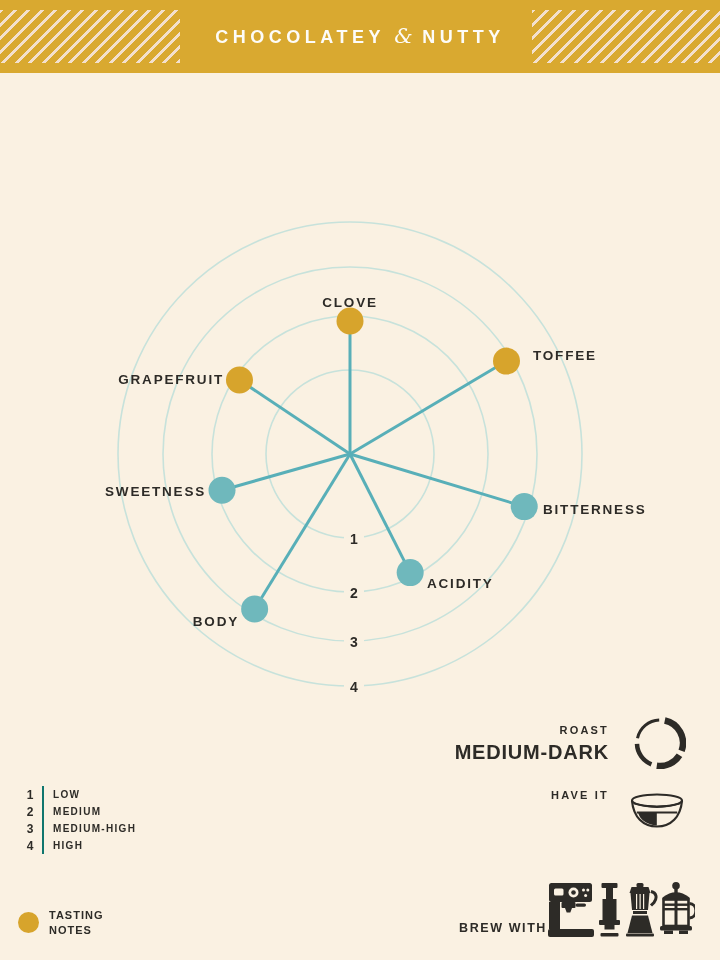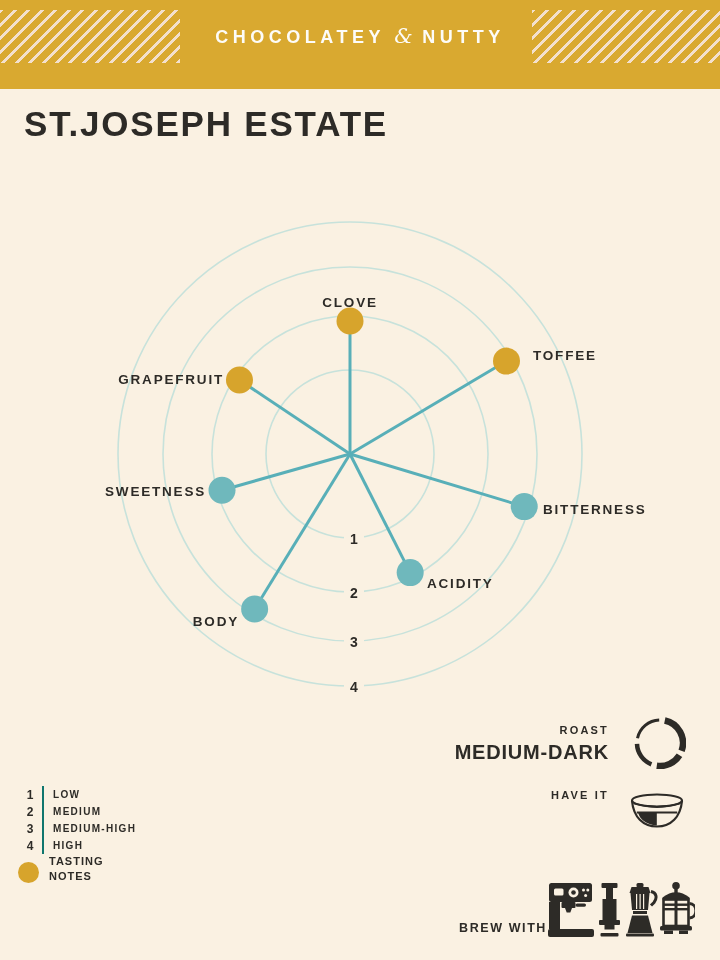--- a/index.html
+++ b/index.html
@@ -3,21 +3,21 @@
 <meta charset="utf-8">
 <style>
   html,body{margin:0;padding:0;background:#e8e4dc;}
   .page{
     position:relative;width:720px;height:960px;overflow:hidden;
     background:#FAF1E2;
     font-family:"Liberation Sans",sans-serif;
     color:#2D2B27;
   }
   
-  .banner{position:absolute;left:0;top:0;width:720px;height:89px;background:#D9A930;}
+  .banner{position:absolute;left:0;top:0;width:720px;height:73px;background:#D9A930;}
   .stripes{position:absolute;top:10px;height:53px;
     background:repeating-linear-gradient(135deg,#F3E0CD 0,#F3E0CD 2.8px,rgba(0,0,0,0) 2.8px,rgba(0,0,0,0) 9.5px);}
   .stripes.left{left:0;width:180px;}
   .stripes.right{left:532px;width:188px;}
   .banner-title{position:absolute;left:0;top:0;width:720px;line-height:73px;text-align:center;
     color:#FDFCF8;font-size:18px;font-weight:bold;letter-spacing:4.5px;}
   .amp{font-family:"DejaVu Serif",serif;font-style:italic;font-weight:normal;font-size:1.15em;letter-spacing:0;}
   .g-amp{color:#D7A42C;}
   
   .title{position:absolute;left:24px;top:104px;margin:0;font-size:35px;font-weight:bold;letter-spacing:1.8px;}
@@ -33,42 +33,41 @@
   .info-small{font-size:11px;font-weight:bold;letter-spacing:2.2px;}
   .info-big{font-size:20px;font-weight:bold;letter-spacing:0.8px;margin-top:5px;}
   .icon-abs{position:absolute;}
   
   .scale{position:absolute;left:22px;top:786px;}
   .scale-row{display:flex;align-items:center;height:17px;}
   .scale-num{width:16px;text-align:center;font-size:12px;font-weight:bold;}
   .scale-lbl{border-left:2px solid #0f766e;padding-left:9px;margin-left:4px;height:17px;line-height:17px;
     font-size:10px;font-weight:bold;letter-spacing:1.3px;}
   .key{position:absolute;left:18px;display:flex;align-items:center;}
-  .key-0{top:854px;align-items:flex-end;}
+  .key-0{top:908px;}
   .key-1{top:906px;}
   .key-dot{width:21px;height:21px;border-radius:50%;flex:0 0 auto;}
   .key-lines{margin-left:10px;font-size:11px;font-weight:bold;letter-spacing:1px;line-height:14.5px;}
   
   .brew-label{position:absolute;left:459px;top:921px;font-size:12.5px;font-weight:bold;letter-spacing:1.6px;}
   .ic{fill:#2D2B27;}
   .ic-bg{fill:#FAF1E2;}
   .ic-stroke{fill:none;stroke:#2D2B27;}
 </style>
 </head>
 <body>
 
 <div class="page">
 
   <header class="banner">
     <div class="stripes left"></div>
     <div class="stripes right"></div>
     <div class="banner-title"><span>CHOCOLATEY</span> <span class="amp">&amp;</span> <span>NUTTY</span></div>
   </header>
 
-  <h1 class="title">ST.JOSEPH ESTATE</h1>
 
   <svg id="radar" width="720" height="960" viewBox="0 0 720 960">
       <circle cx="350" cy="454" r="84" fill="none" stroke="#C7E2DB" stroke-width="1.6"></circle>
       <circle cx="350" cy="454" r="138" fill="none" stroke="#C7E2DB" stroke-width="1.6"></circle>
       <circle cx="350" cy="454" r="187" fill="none" stroke="#C7E2DB" stroke-width="1.6"></circle>
       <circle cx="350" cy="454" r="232" fill="none" stroke="#C7E2DB" stroke-width="1.6"></circle>
       <line x1="350" y1="454" x2="350" y2="321" stroke="#58AFB8" stroke-width="3"></line>
       <line x1="350" y1="454" x2="506.49311343063096" y2="361.08118894008777" stroke="#58AFB8" stroke-width="3"></line>
       <line x1="350" y1="454" x2="524.2321485508362" y2="506.6037870438938" stroke="#58AFB8" stroke-width="3"></line>
       <line x1="350" y1="454" x2="410.17381633846713" y2="572.6090714374934" stroke="#58AFB8" stroke-width="3"></line>

